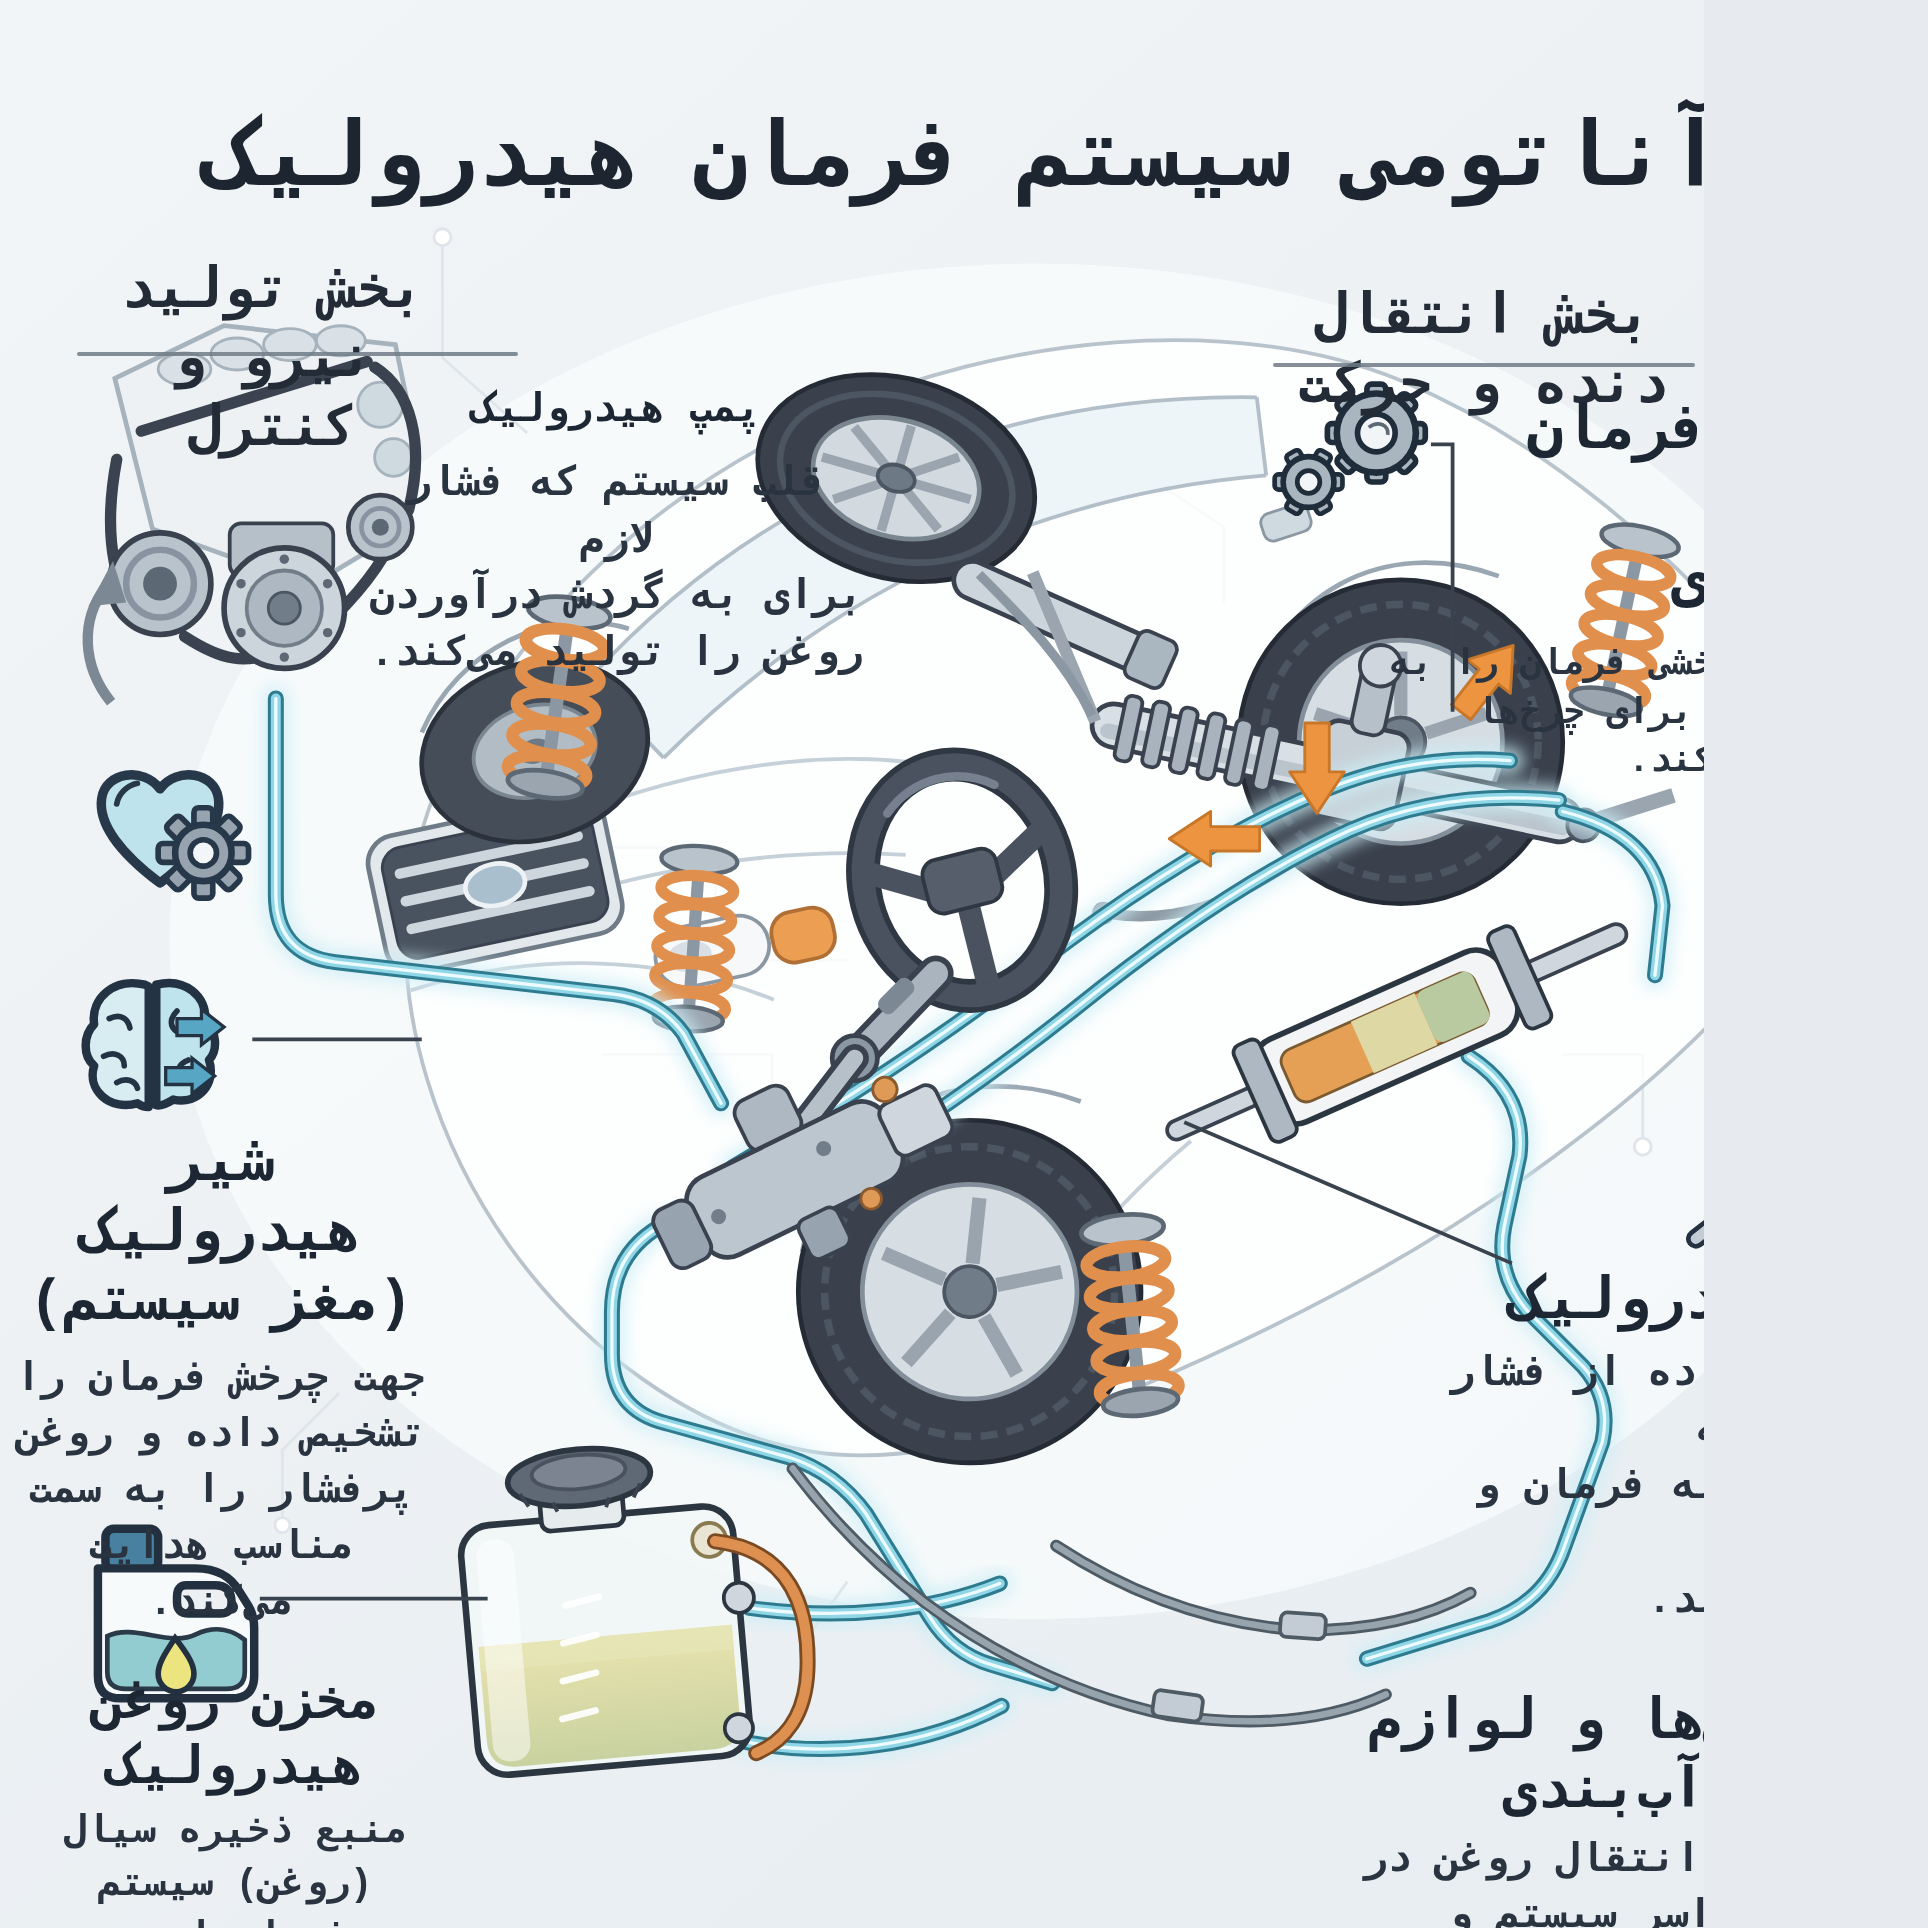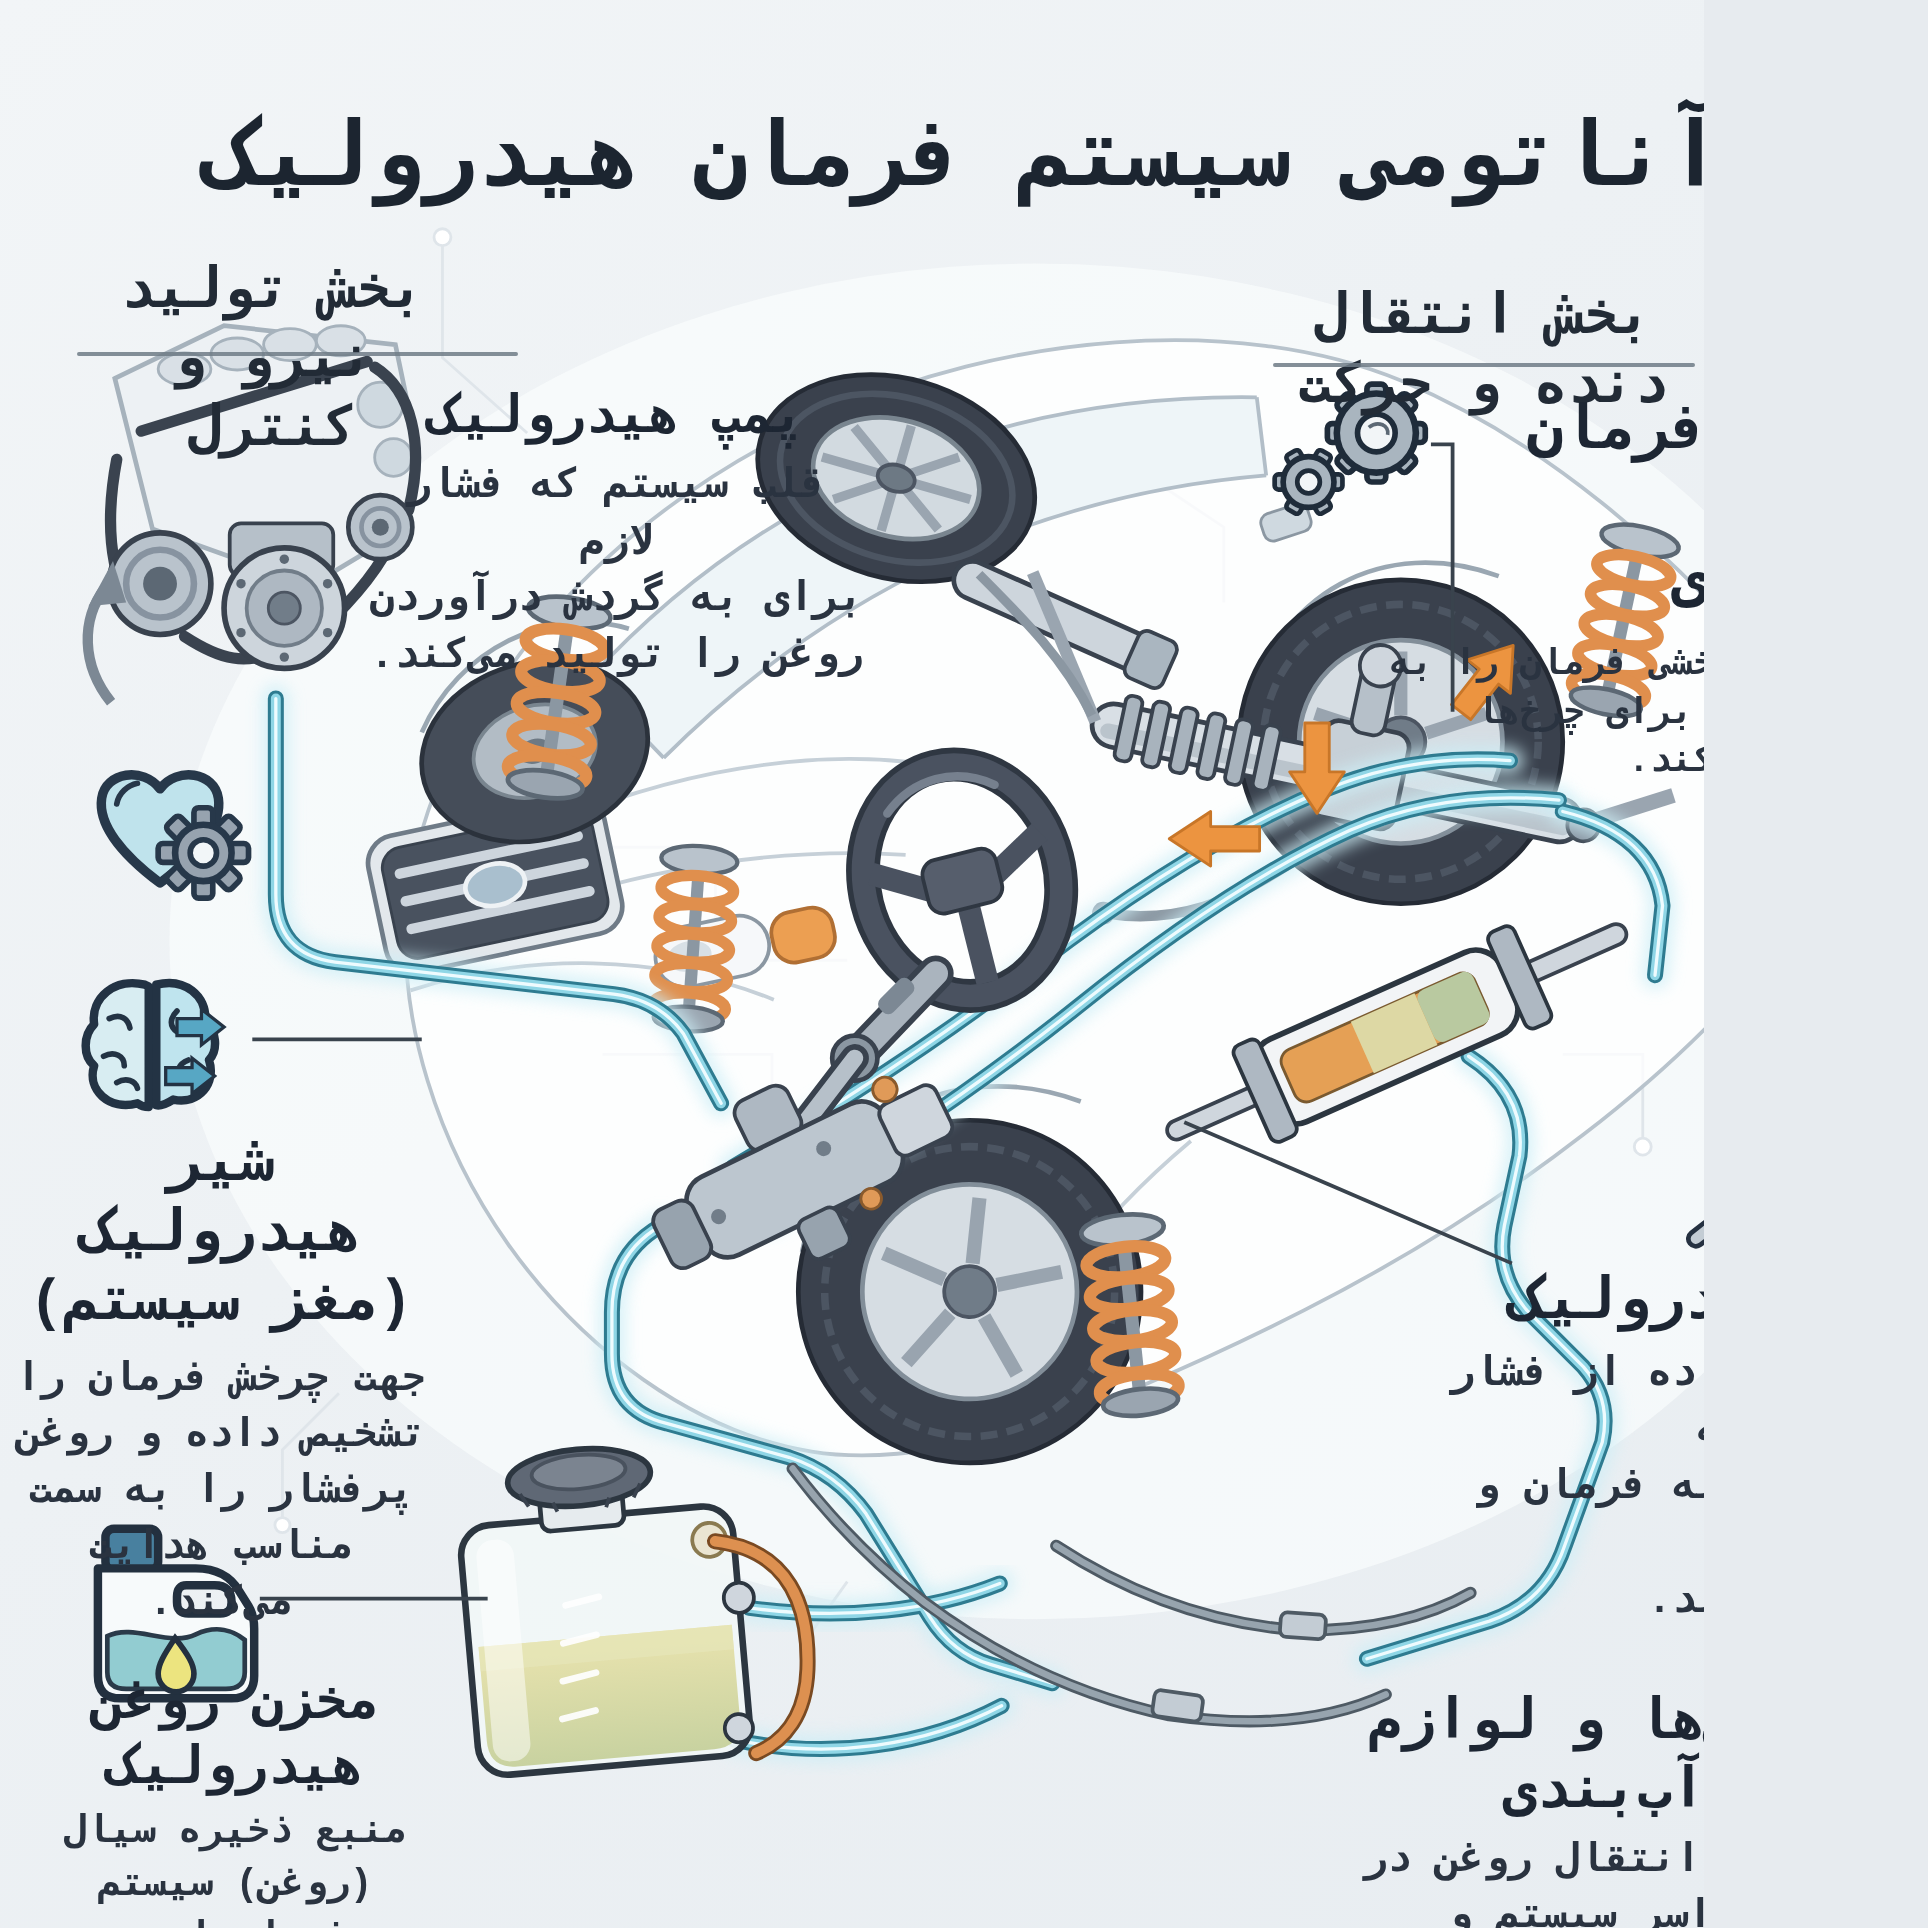--- a/index.html
+++ b/index.html
@@ -20,21 +20,21 @@
   .leader{stroke:#39434d;stroke-width:4px;fill:none}
   .txt{position:absolute;direction:rtl;}
   .title{left:0;top:41px;width:1928px;text-align:center;font-size:90px;font-weight:bold;color:#1c2530;letter-spacing:-0.9px;}
   .col-header{font-size:56px;font-weight:bold;color:#222b36;text-align:center;}
   .hrule{position:absolute;height:3.8px;background:#6e7b86;border-radius:1.9px;opacity:.85;}
   .callout{position:absolute;}
   .c-title,.c-desc{white-space:pre-line;}
   .c-title{font-weight:bold;color:#1d2633;}
   .c-desc{font-weight:bold;color:#2a3340;}
   .pump{left:367px;top:384px;width:499px;text-align:center;}
-  .pump .c-title{font-size:52px;margin-bottom:10px;}
+  .pump .c-title{font-size:40px;margin-bottom:23px;}
   .pump .c-desc{font-size:41px;line-height:1.38;}
   .rack{left:1375px;top:395px;width:513px;text-align:right;}
   .rack .c-title{font-size:60px;line-height:1.25;margin-bottom:21px;}
   .rack .c-desc{font-size:36px;line-height:1.35;}
   .valve{left:14px;top:1130px;width:414px;text-align:center;}
   .valve .c-title{font-size:58px;line-height:1.2;}
   .valve .c-sub{font-size:58px;font-weight:bold;line-height:1.2;margin-bottom:13px;}
   .valve .c-desc{font-size:40px;line-height:1.4;}
   .jack{left:1431px;top:1264px;width:463px;text-align:right;}
   .jack .c-title{font-size:58px;margin-bottom:11.3px;}

